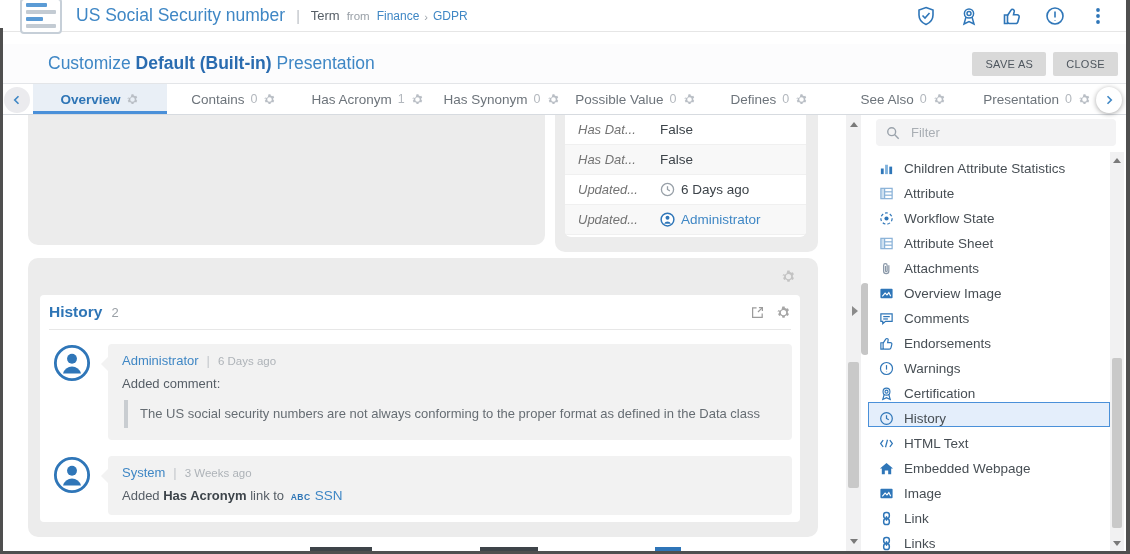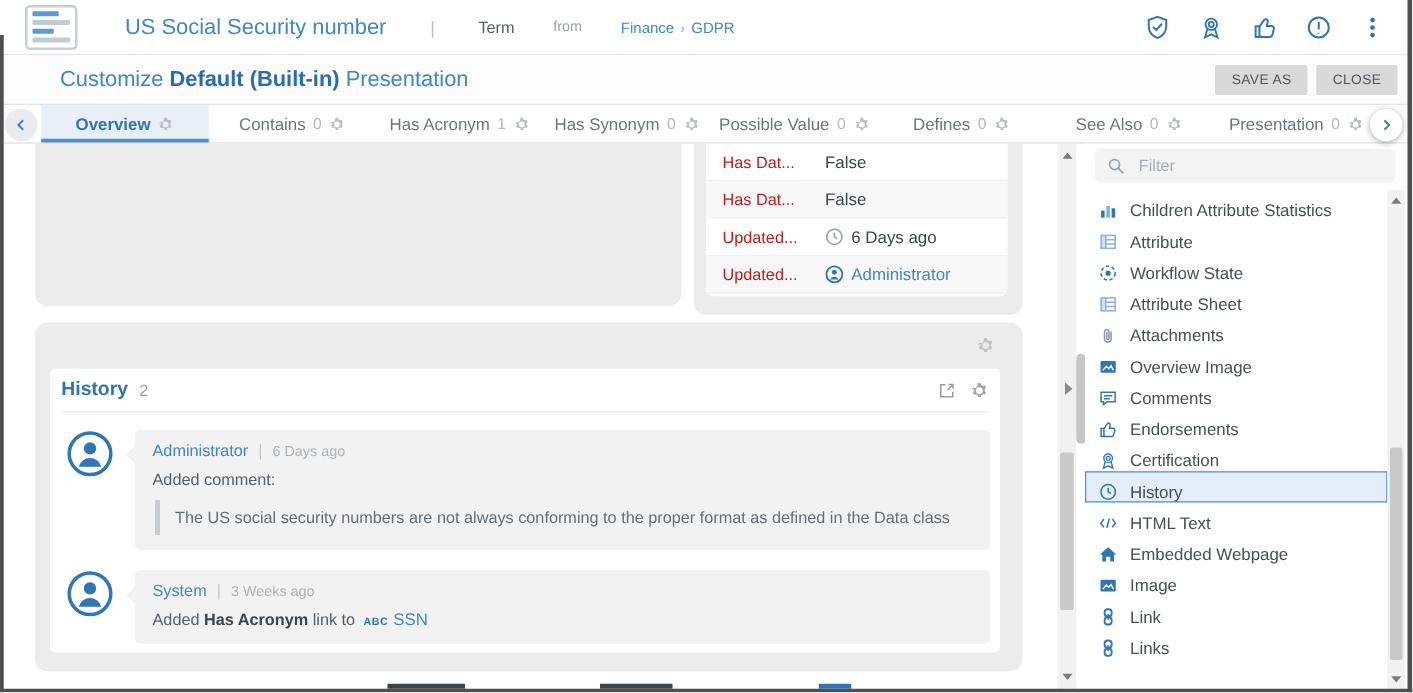--- a/index.html
+++ b/index.html
@@ -3,22 +3,22 @@
 <meta charset="utf-8">
 <style>
   html,body{margin:0;padding:0;background:#fff;}
   .window{position:relative;width:1130px;height:554px;background:#fff;overflow:hidden;
           font-family:"Liberation Sans",sans-serif;-webkit-font-smoothing:antialiased;}
   
   .border-left{position:absolute;left:0;top:28px;bottom:0;width:3px;background:#4f4f4f;z-index:60;}
   .border-right{position:absolute;right:0;top:0;bottom:0;width:4px;background:#4f4f4f;z-index:60;}
   .border-bottom{position:absolute;left:0;right:0;bottom:0;height:3px;background:#4f4f4f;z-index:60;}
   
-  .topbar{position:absolute;left:0;top:0;right:0;height:44px;background:#fff;border-bottom:1px solid #e6e6e6;
-          display:flex;align-items:center;padding:0 22px 0 20px;box-sizing:border-box;gap:24px;}
+  .topbar{position:absolute;left:0;top:0;right:0;height:32px;background:#fff;border-bottom:1px solid #e6e6e6;
+          display:flex;align-items:center;padding:0 22px 0 20px;box-sizing:border-box;}
   .doc-icon{width:30px;height:32px;border:2px solid #c6cfd8;border-radius:4px;background:#fff;
             display:flex;flex-direction:column;justify-content:center;gap:3px;padding:0 4px;flex:none;}
   .doc-icon i{display:block;height:4px;border-radius:1px;}
   .doc-icon i:nth-child(1){background:#5b9bd5;width:70%;}
   .doc-icon i:nth-child(2){background:#c3cbd3;width:100%;}
   .doc-icon i:nth-child(3){background:#5b9bd5;width:55%;}
   .doc-icon i:nth-child(4){background:#c3cbd3;width:100%;}
   .title{color:#3f87c5;font-size:17.5px;margin-left:14px;white-space:nowrap;}
   .tsep{color:#b9bec4;margin:0 11px;font-size:14px;}
   .term{color:#565e66;font-size:13px;}
@@ -50,21 +50,21 @@
   .nav-circle svg{width:12px;height:12px;}
   .nav-left{left:4px;background:#ebebee;}
   .nav-right{right:8px;background:#fff;box-shadow:0 1px 5px rgba(0,0,0,.35);}
   
   .content{position:absolute;left:0;top:115px;right:0;bottom:0;background:#fff;}
   .card-a{position:absolute;left:28px;top:0;width:517px;height:130px;background:#ececec;border-radius:0 0 10px 10px;}
   .card-b{position:absolute;left:555px;top:0;width:263px;height:137px;background:#ececec;border-radius:0 0 10px 10px;}
   .props-card{position:absolute;left:10px;top:0;width:241px;height:122px;background:#fff;border-radius:0 0 6px 6px;overflow:hidden;}
   .prop-row{display:flex;align-items:center;height:30px;padding-left:13px;border-bottom:1px solid #f0f0f0;background:#fff;box-sizing:border-box;}
   .prop-row.alt{background:#f8f8f8;}
-  .prop-label{width:82px;color:#b91c1c;font-size:13px;flex:none;}
+  .prop-label{width:82px;color:#737373;font-size:13px;flex:none;font-style:italic;}
   .prop-value{display:flex;align-items:center;gap:6px;color:#3d444a;font-size:13.5px;}
   .prop-value.link{color:#3f87c5;cursor:pointer;}
   .val-icon{display:flex;}
   .val-icon svg{width:15px;height:15px;}
   
   .card-c{position:absolute;left:28px;top:143px;width:790px;height:279px;background:#ececec;border-radius:10px;}
   .card-c-gear{position:absolute;right:22px;top:11px;color:#c3c3c3;cursor:pointer;display:flex;}
   .card-c-gear svg{width:15px;height:15px;}
   .history-card{position:absolute;left:12px;top:37px;width:760px;height:227px;background:#fff;border-radius:4px;box-sizing:border-box;overflow:hidden;}
   .h-header{margin:0 9px;height:34px;display:flex;align-items:center;border-bottom:1px solid #e7e7e7;}
@@ -490,20 +490,30 @@
             <span class="side-icon">
               <svg viewBox="0 0 20 20" fill="none" stroke="currentColor" stroke-width="1.6">
                 <path d="M2.5 9 h3 v8.5 h-3 z"></path>
                 <path d="M5.5 16.5 c0.5 0.6 1.2 1 2 1 h6.3 c1 0 1.9 -0.7 2.1 -1.7 l1.2 -4.6 c0.3 -1.2 -0.6 -2.4 -1.9 -2.4 h-3.7 l0.7 -3.4 c0.2 -1.1 -0.6 -2.1 -1.7 -2.1 -0.6 0 -1.2 0.3 -1.5 0.9 L5.5 9.5"></path>
               </svg>
             </span>
             <span class="side-label">Endorsements</span>
           </div>
           <div class="side-item">
             <span class="side-icon">
+              <svg viewBox="0 0 20 20" fill="none" stroke="currentColor" stroke-width="1.6">
+                <circle cx="10" cy="10" r="8"></circle>
+                <line x1="10" y1="5.5" x2="10" y2="11.5"></line>
+                <line x1="10" y1="14.2" x2="10" y2="14.8"></line>
+              </svg>
+            </span>
+            <span class="side-label">Warnings</span>
+          </div>
+          <div class="side-item">
+            <span class="side-icon">
               <svg viewBox="0 0 20 20" fill="none" stroke="currentColor" stroke-width="1.5">
                 <circle cx="10" cy="7.5" r="4.6"></circle>
                 <circle cx="10" cy="7.5" r="2"></circle>
                 <path d="M7 11 L5 18 L10 15.5 L15 18 L13 11"></path>
               </svg>
             </span>
             <span class="side-label">Certification</span>
           </div>
           <div class="side-item selected">
             <span class="side-icon">

